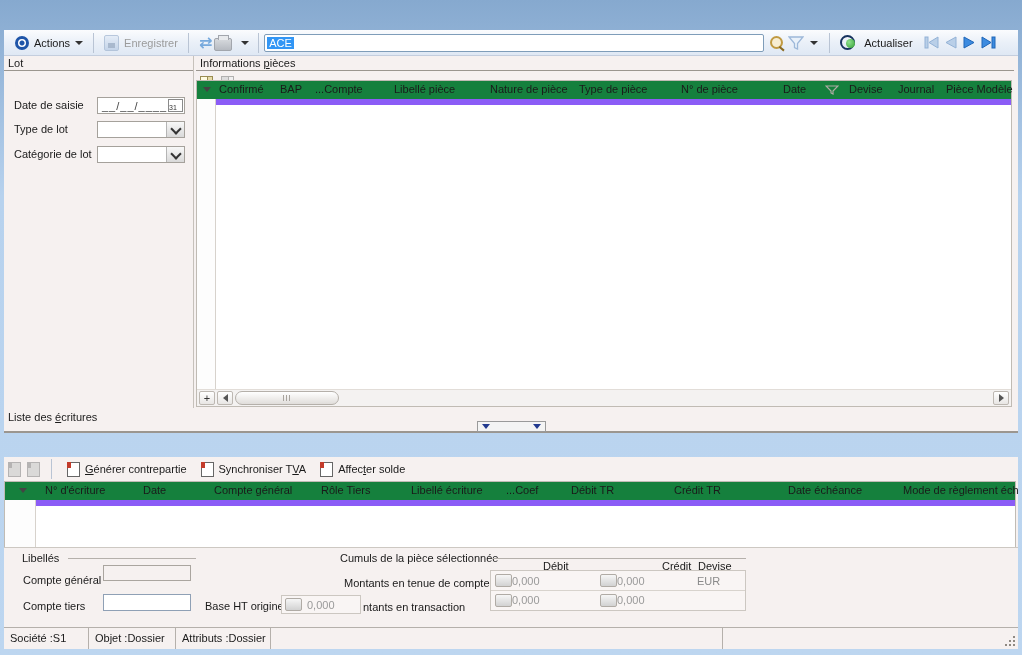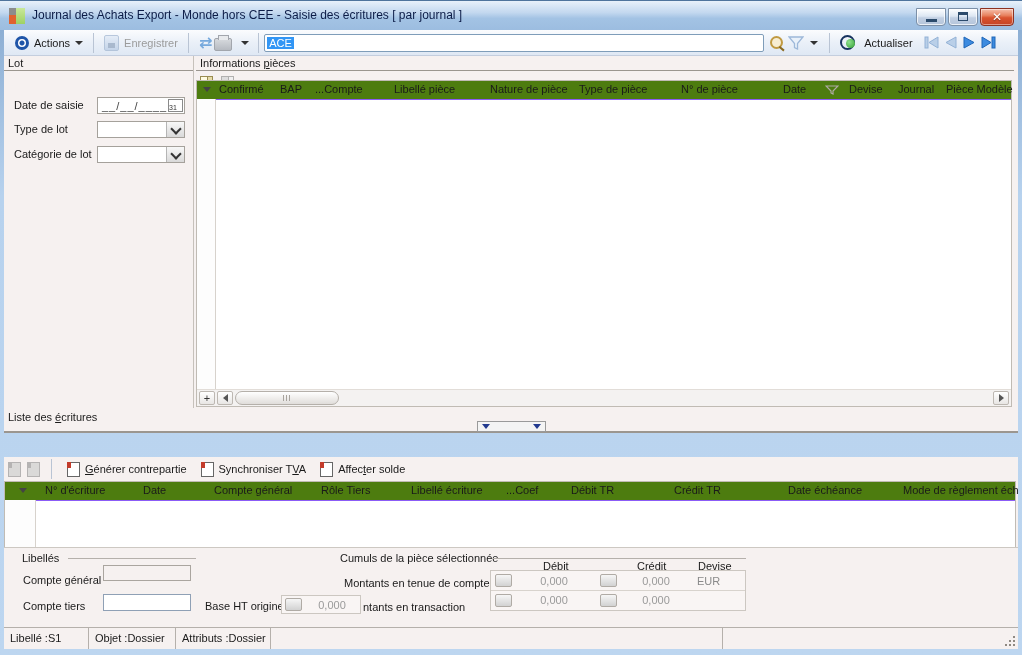--- a/index.html
+++ b/index.html
@@ -48,21 +48,21 @@
   .mag-icon::after{content:"";position:absolute;left:8px;top:8px;width:6px;height:2px;background:#8a6a20;transform:rotate(40deg);transform-origin:0 0;}
   .funnel svg{display:block;}
   .act-icon{position:relative;width:15px;height:15px;margin-right:4px;}
   .act-icon .ring{position:absolute;inset:0;border:2px solid #17335f;border-radius:50%;box-sizing:border-box;}
   .act-icon .ball{position:absolute;right:0px;top:4px;width:9px;height:9px;border-radius:50%;background:radial-gradient(circle at 35% 35%,#8fe08f,#2f9e2f);}
   .nav{display:flex;align-items:center;gap:6px;margin-left:6px;}
   .nav svg{display:block;}
   
   .section-title{font-size:11px;color:#1a1a1a;padding:1px 4px 1px 4px;border-bottom:1px solid #9b968f;white-space:nowrap;}
   .grid{background:#fff;border:1px solid #c0bbb4;position:relative;box-sizing:border-box;}
-  .grid-header{position:relative;height:18px;background:#4d7c0f;border-bottom:1px solid #8b5cf6;}
+  .grid-header{position:relative;height:18px;background:#15803d;border-bottom:6px solid #8b5cf6;}
   .grid-header .col{position:absolute;top:2px;white-space:nowrap;color:#1a1a1a;}
   .selector-strip{position:absolute;left:0;top:0;bottom:16px;width:18px;border-right:1px solid #d7d2cc;background:#fdfdfd;}
   .sel-arrow{width:0;height:0;border-left:4px solid transparent;border-right:4px solid transparent;border-top:5px solid #444;position:absolute;left:5px;top:7px;}
   .hscroll{position:absolute;left:0;right:0;bottom:0;height:16px;background:#f4f2f1;border-top:1px solid #e2ddd8;display:flex;align-items:center;}
   .sb-btn{width:16px;height:14px;background:linear-gradient(#fff,#e8e6e4);border:1px solid #bdb8b2;border-radius:2px;box-sizing:border-box;text-align:center;line-height:12px;font-size:11px;color:#333;margin-left:2px;flex:0 0 auto;}
   .sb-left::after{content:"";display:inline-block;width:0;height:0;border-top:4px solid transparent;border-bottom:4px solid transparent;border-right:5px solid #555;margin-top:2px;}
   .sb-right::after{content:"";display:inline-block;width:0;height:0;border-top:4px solid transparent;border-bottom:4px solid transparent;border-left:5px solid #555;margin-top:2px;}
   .sb-thumb{height:12px;border:1px solid #b5b0aa;border-radius:7px;background:linear-gradient(#fff,#e0ddda);margin-left:2px;position:relative;flex:0 0 auto;}
   .sb-thumb::after{content:"";position:absolute;left:50%;top:3px;width:7px;height:6px;margin-left:-4px;
     background:repeating-linear-gradient(90deg,#a8a39d 0 1px,transparent 1px 3px);}
@@ -102,21 +102,21 @@
   .page-icon.gray::before{background:#9a9a9a;}
   .ecr-btn{display:flex;align-items:center;gap:5px;padding:1px 4px;white-space:nowrap;}
   .ecr-grid{position:absolute;left:0;top:24px;right:2px;bottom:1px;}
   
   .footer{position:absolute;left:4px;top:547px;width:1014px;height:80px;background:#f6f1f0;border-top:1px solid #cdc8c2;box-sizing:border-box;}
   .footer .abs{position:absolute;white-space:nowrap;}
   .hline{position:absolute;height:1px;background:#b5b0ab;}
   .ffld{position:absolute;border:1px solid #aaa59f;box-sizing:border-box;background:#f6f1f0;}
   .ffld.white{background:#fff;border-color:#8fa0b5;}
   .sq-btn{width:17px;height:13px;background:linear-gradient(#f6f6f6,#d2d2d2);border:1px solid #b0aba5;border-radius:2px;box-sizing:border-box;flex:0 0 auto;}
-  .amount{color:#9a9a9a;text-align:center;}
+  .amount{color:#9a9a9a;text-align:left;}
   .cumul-box{position:absolute;left:486px;top:22px;width:256px;height:41px;border:1px solid #ccc7c1;box-sizing:border-box;background:#f9f5f4;}
   .cumul-row{display:flex;align-items:center;height:19px;padding-left:4px;box-sizing:border-box;}
   .cumul-row + .cumul-row{border-top:1px solid #d8d3cd;}
   .c-debit{width:84px;} .c-credit{width:78px;} .c-devise{width:44px;color:#8a8a8a;padding-left:2px;text-align:left;}
   .gap6{width:4px;}
   
   .statusbar{position:absolute;left:4px;top:627px;width:1014px;height:22px;background:#f6f1f0;border-top:1px solid #b5b0ab;box-sizing:border-box;display:flex;align-items:stretch;}
   .sb-panel{border-right:1px solid #b5b0ab;padding:4px 6px 0 6px;box-sizing:border-box;white-space:nowrap;}
   .sb-p1{width:85px;} .sb-p2{width:87px;} .sb-p3{width:95px;} .sb-p4{width:452px;} .sb-p5{flex:1;border-right:none;position:relative;}
   .grip{position:absolute;right:2px;bottom:2px;width:12px;height:12px;
@@ -127,31 +127,20 @@
       radial-gradient(circle at 10px 2px,#8f8982 1.2px,transparent 1.4px),
       radial-gradient(circle at 6px 6px,#8f8982 1.2px,transparent 1.4px),
       radial-gradient(circle at 2px 10px,#8f8982 1.2px,transparent 1.4px);}
   u{text-decoration:underline;}
 </style>
 </head>
 <body>
 
 <div class="win">
 
-  <div class="titlebar">
-    <div class="appicon">
-      <div class="q1"></div>
-        <div class="q2"></div>
-        <div class="q3"></div>
-    </div>
-    <div class="title-text">Journal des Achats Export - Monde hors CEE - Saisie des écritures [ par journal ]</div>
-    <div class="winbtn min"><span class="glyph-min"></span></div>
-    <div class="winbtn max"><span class="glyph-max"></span></div>
-    <div class="winbtn close"><span class="glyph-close">✕</span></div>
-  </div>
 
   <div class="toolbar">
     <div class="tbtn" style="margin-left:6px;">
       <span class="actions-icon"></span>
       <span>Actions</span>
       <span class="caret"></span>
     </div>
     <div class="tsep"></div>
     <div class="tbtn">
       <span class="save-icon"></span>
@@ -345,21 +334,21 @@
     <span class="abs" style="left:201px;top:52px;">Base HT origine</span>
     <span class="ffld" style="left:277px;top:47px;width:80px;height:19px;background:#f9f5f4;border-color:#ccc7c1;">
       <span class="sq-btn" style="position:absolute;left:3px;top:2px;"></span>
       <span class="abs amount" style="right:3px;top:3px;width:50px;">0,000</span>
     </span>
     <span class="abs" style="left:359px;top:53px;">ntants en transaction</span>
 
     <span class="abs" style="left:336px;top:4px;">Cumuls de la pièce sélectionnée</span>
     <span class="hline" style="left:489px;top:10px;width:253px;"></span>
     <span class="abs" style="left:539px;top:12px;">Débit</span>
-    <span class="abs" style="left:633px;top:12px;">Crédit</span>
+    <span class="abs" style="left:658px;top:12px;">Crédit</span>
     <span class="abs" style="left:694px;top:12px;">Devise</span>
     <span class="abs" style="left:340px;top:29px;">Montants en tenue de compte</span>
 
     <div class="cumul-box">
       <div class="cumul-row">
         <span class="sq-btn"></span>
         <span class="amount c-debit">0,000</span>
         <span class="gap6"></span>
         <span class="sq-btn"></span>
         <span class="amount c-credit">0,000</span>
@@ -370,21 +359,21 @@
         <span class="amount c-debit">0,000</span>
         <span class="gap6"></span>
         <span class="sq-btn"></span>
         <span class="amount c-credit">0,000</span>
         <span class="c-devise"></span>
       </div>
     </div>
   </div>
 
   <div class="statusbar">
-    <div class="sb-panel sb-p1">Libellé :S1</div>
+    <div class="sb-panel sb-p1">Société :S1</div>
     <div class="sb-panel sb-p2">Objet :Dossier</div>
     <div class="sb-panel sb-p3">Attributs :Dossier</div>
     <div class="sb-panel sb-p4"></div>
     <div class="sb-panel sb-p5">
       <span class="grip"></span>
     </div>
   </div>
 
 </div>
 

